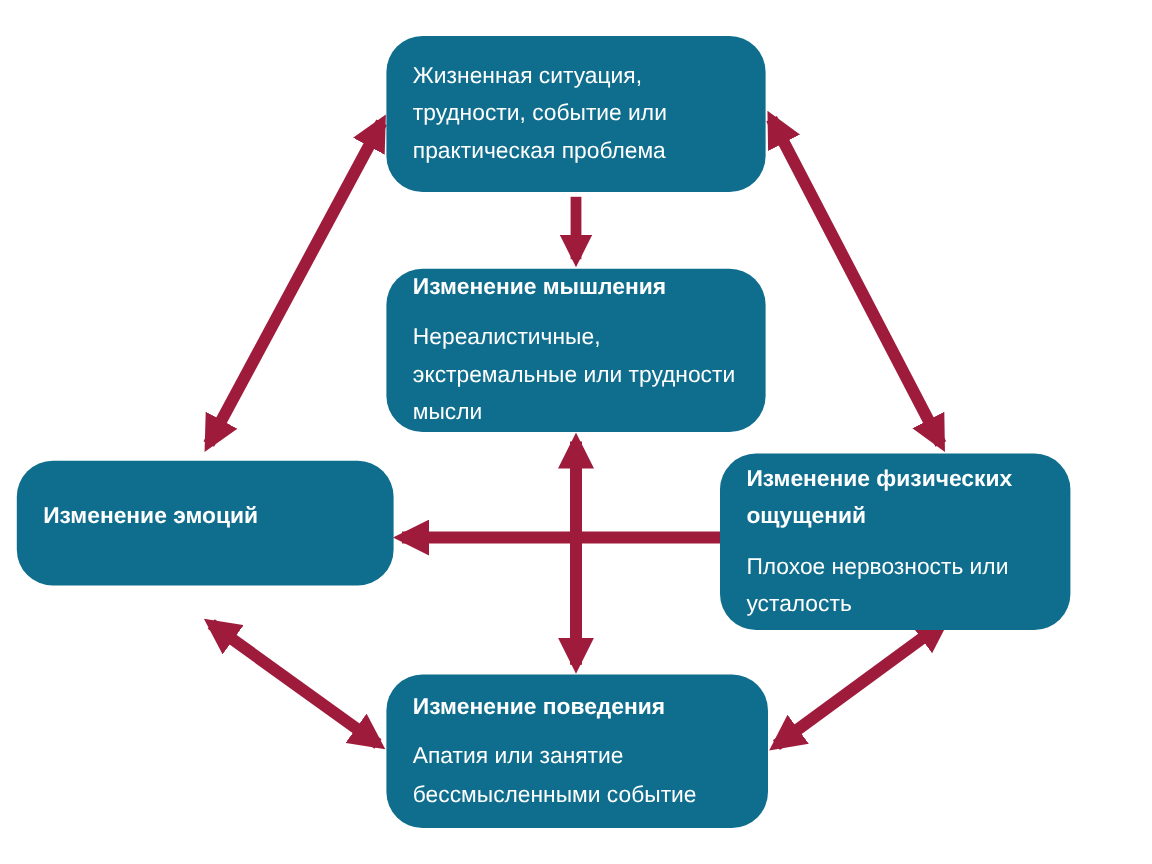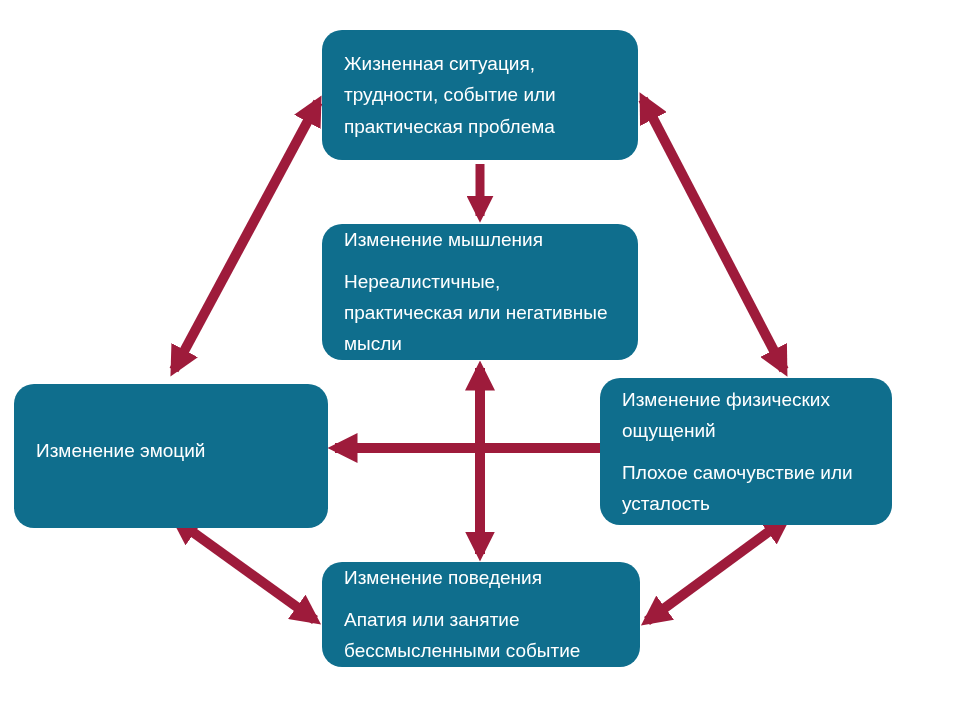--- a/index.html
+++ b/index.html
@@ -26,44 +26,44 @@
     top: 0;
     width: 960px;
     height: 720px;
     pointer-events: none;
   }
   .node {
     position: absolute;
     box-sizing: border-box;
     background: var(--node-fill, #0f6e8d);
     color: var(--node-text, #ffffff);
-    border-radius: 20px;
+    border-radius: 30px;
     padding: 6px 22px;
     display: flex;
     flex-direction: column;
     justify-content: center;
     font-size: 19px;
     line-height: 1.65;
   }
   .node-title {
-    font-weight: normal;
+    font-weight: bold;
     margin-bottom: 10px;
   }
   .node-title:empty {
     display: none;
     margin: 0;
   }
   .node-body {
     font-weight: normal;
   }
   #node-situation { left: 322px; top:  30px; width: 316px; height: 130px; }
   #node-thoughts  { left: 322px; top: 224px; width: 316px; height: 136px; }
-  #node-emotions  { left:  14px; top: 384px; width: 314px; height: 144px; }
+  #node-emotions  { left:  14px; top: 384px; width: 314px; height: 104px; }
   #node-physical  { left: 600px; top: 378px; width: 292px; height: 147px; }
-  #node-behavior  { left: 322px; top: 562px; width: 318px; height: 105px; }
+  #node-behavior  { left: 322px; top: 562px; width: 318px; height: 128px; }
 </style>
 </head>
 <body style="background: rgb(255, 255, 255);">
 
 <div id="canvas">
 
   <svg id="arrow-layer" viewBox="0 0 960 720" xmlns="http://www.w3.org/2000/svg">
     <defs>
       <marker id="arrowhead" viewBox="0 0 10 10" refX="7.5" refY="5" markerWidth="3" markerHeight="3" orient="auto-start-reverse">
         <path d="M 0 0 L 10 5 L 0 10 Z" fill="#9e1b3b"></path>
@@ -78,30 +78,30 @@
       <line x1="786" y1="519" x2="647" y2="621" stroke="#9e1b3b" stroke-width="10" marker-end="url(#arrowhead)" marker-start="url(#arrowhead)"></line>
     </svg>
 
   <div class="node" id="node-situation">
 
     <div class="node-body">Жизненная ситуация, трудности, событие или практическая проблема</div>
   </div>
 
   <div class="node" id="node-thoughts">
     <div class="node-title">Изменение мышления</div>
-    <div class="node-body">Нереалистичные, практическая или негативные мысли</div>
+    <div class="node-body">Нереалистичные, экстремальные или трудности мысли</div>
   </div>
 
   <div class="node" id="node-emotions">
     <div class="node-title">Изменение эмоций</div>
   </div>
 
   <div class="node" id="node-physical">
     <div class="node-title">Изменение физических ощущений</div>
-    <div class="node-body">Плохое самочувствие или усталость</div>
+    <div class="node-body">Плохое нервозность или усталость</div>
   </div>
 
   <div class="node" id="node-behavior">
     <div class="node-title">Изменение поведения</div>
     <div class="node-body">Апатия или занятие бессмысленными событие</div>
   </div>
 
 </div>
 
 </body></html>

